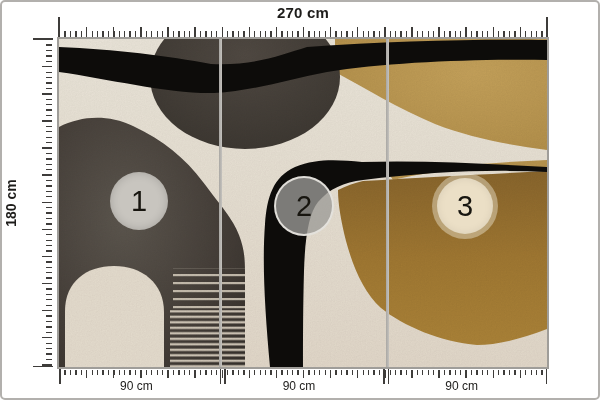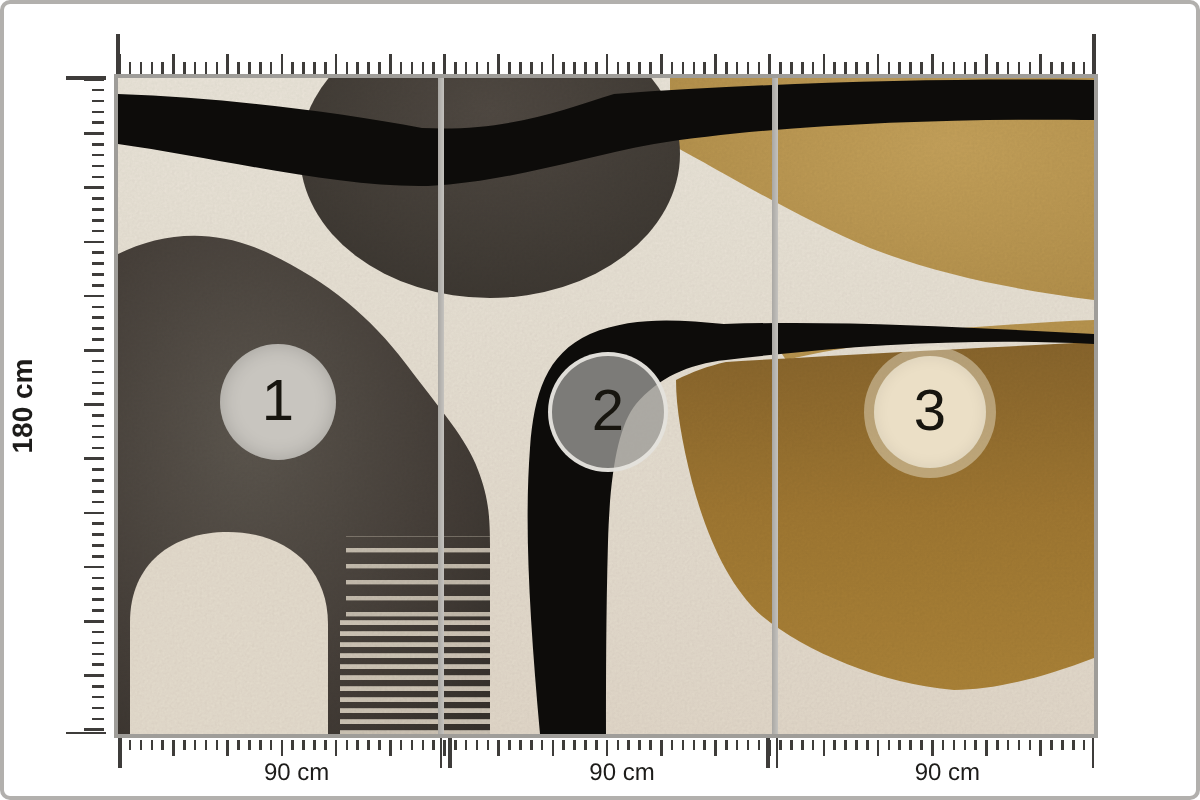--- a/index.html
+++ b/index.html
@@ -14,21 +14,21 @@
   .top-label {
     position:absolute; left:57px; top:2px; width:488px; text-align:center;
     font-size:15px; font-weight:600; letter-spacing:.2px;
   }
   .left-label {
     position:absolute; left:-26px; top:193px; width:70px; text-align:center;
     font-size:14px; font-weight:600;
     transform:rotate(-90deg);
   }
   .bottom-labels {
-    position:absolute; left:65px; top:377px; width:488px; display:flex;justify-content:space-between;
+    position:absolute; left:53px; top:377px; width:488px; display:flex;justify-content:space-between;
   }
   .bottom-labels .cell { width:162.66px; text-align:center; font-size:12px; }
 
   
   .top-ruler { position:absolute; left:57px; top:24px; width:488px; height:12px; }
   .top-ruler .minor { position:absolute; left:0; right:0; bottom:1px; height:6px;
     background-image:repeating-linear-gradient(90deg,#3e3c3a 0 1.3px, transparent 1.3px 5.42px); }
   .top-ruler .major { position:absolute; left:0; right:0; bottom:1px; height:10px;
     background-image:repeating-linear-gradient(90deg,#3e3c3a 0 1.3px, transparent 1.3px 27.1px); }
   .cap { position:absolute; background:#3e3c3a; }
@@ -72,20 +72,21 @@
   .marker.m2 { left:215px; top:137px; width:60px; height:60px; background:rgba(156,155,151,.78);
     border:2px solid rgba(234,232,227,.9); }
   .marker.m3 { left:378px; top:139px; width:56px; height:56px; background:#ebdfc6;
     box-shadow:0 0 0 5px rgba(238,230,211,.45), inset 0 0 8px rgba(0,0,0,.08); }
 </style>
 </head>
 <body>
 
 <div class="canvas">
 
+  <div class="top-label">270 cm</div>
   <div class="top-ruler">
     <div class="minor"></div>
     <div class="major"></div>
   </div>
   <div class="cap t-left"></div>
   <div class="cap t-right"></div>
 
   <div class="left-label">180 cm</div>
   <div class="left-ruler">
     <div class="minor"></div>

